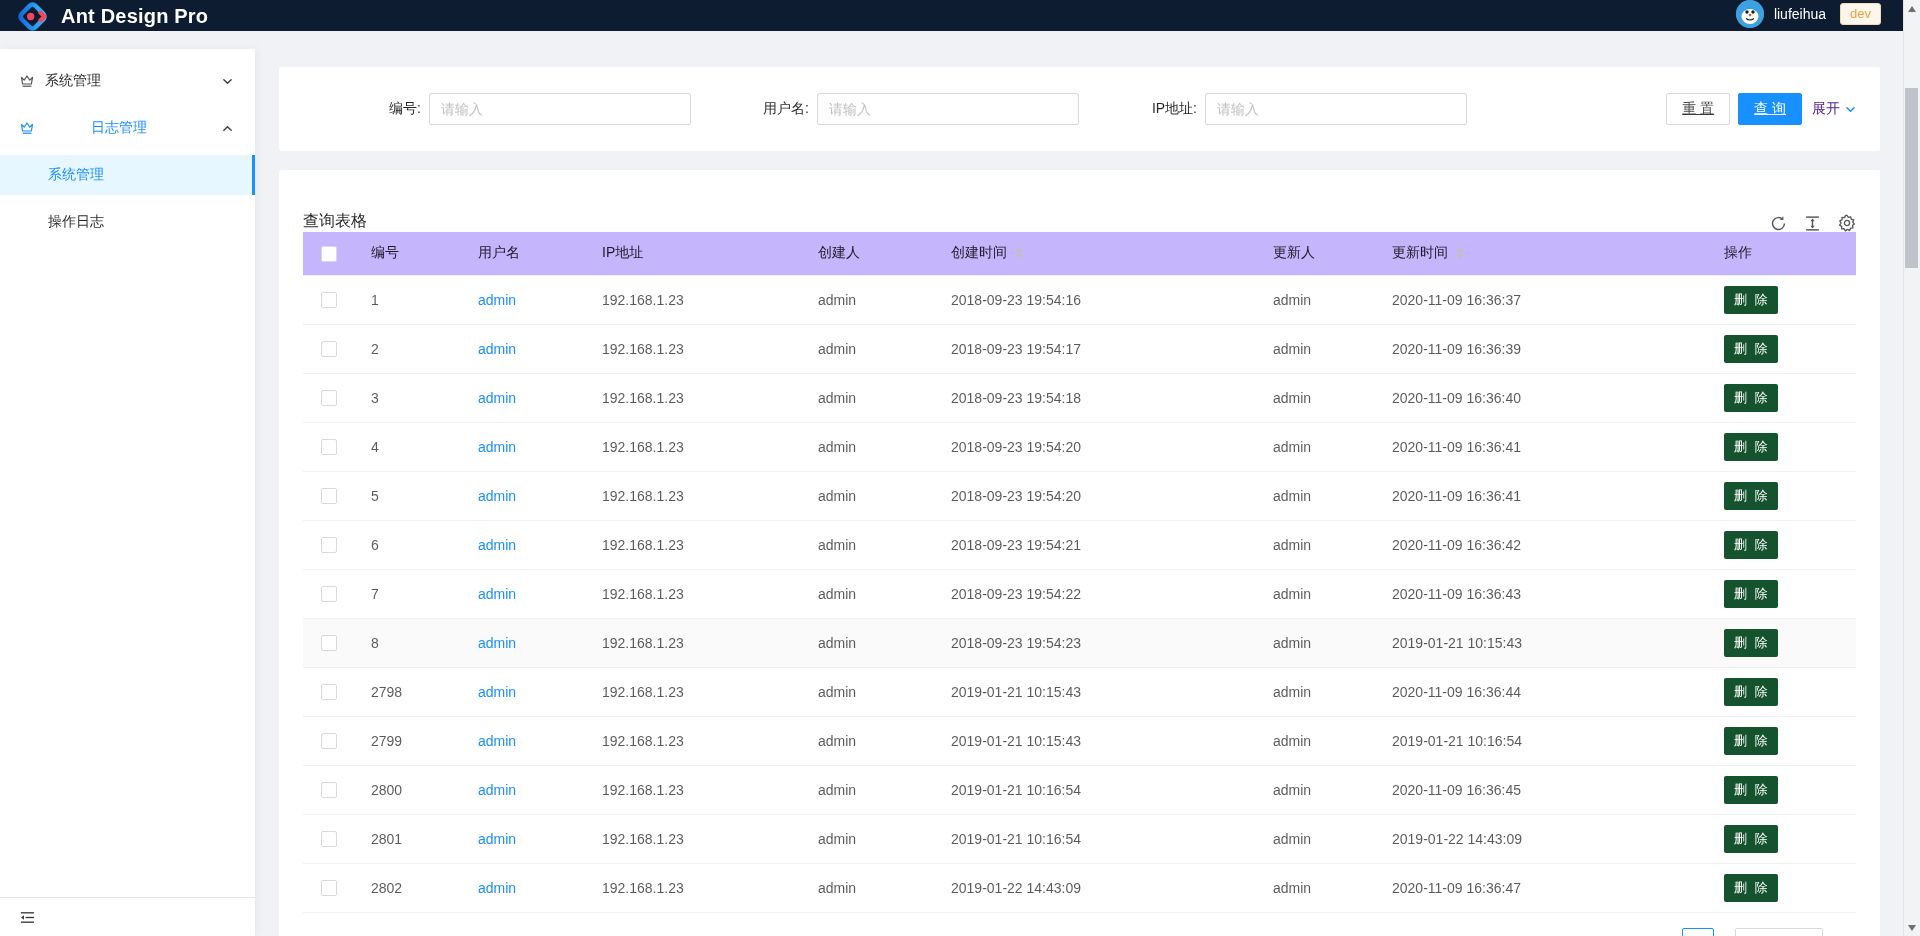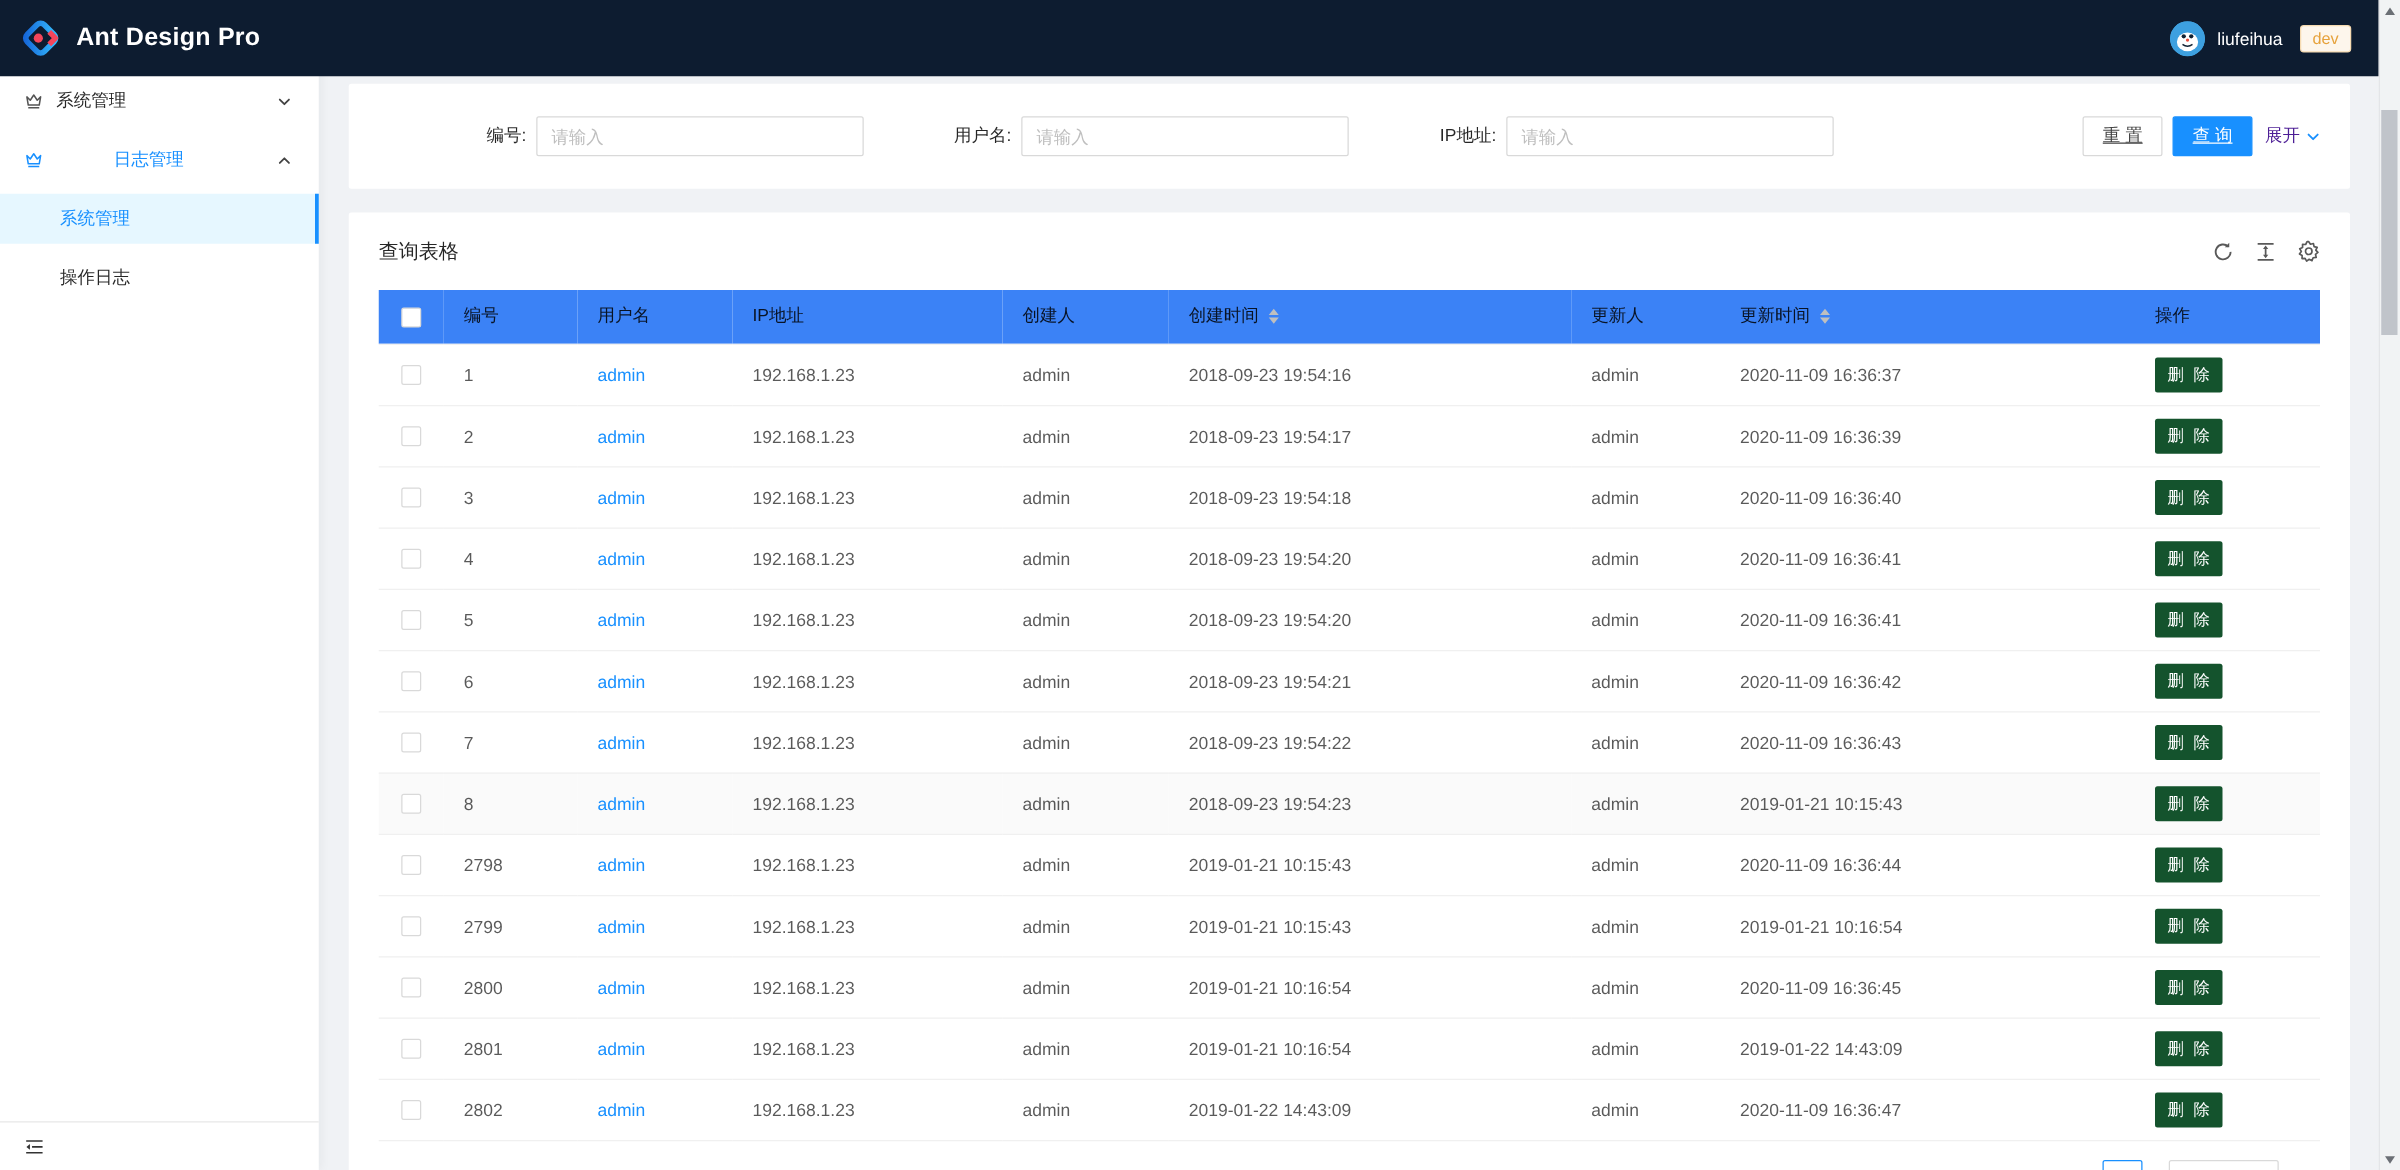--- a/index.html
+++ b/index.html
@@ -5,22 +5,22 @@
   * { box-sizing: border-box; margin: 0; padding: 0; }
   html,body { width:1920px; height:936px; overflow:hidden; }
   body {
     font-family: "Liberation Sans", "DejaVu Sans", sans-serif;
     background:#f0f2f5; position:relative; font-size:14px;
     color:rgba(0,0,0,.65);
   }
 
   
   .app-header {
-    position:absolute; left:0; top:0; width:1903px; height:61px;
-    background:#0d1c30; display:flex; align-items:center;
+    position:absolute; left:0; top:0; width:1903px; height:31px;
+    background:#0d1c30; display:flex; align-items:flex-start;
     padding:0 22px 0 16px; z-index:100;
   }
   .logo { display:flex; align-items:center; cursor:pointer; }
   .logo-title { color:#fff; font-size:20px; font-weight:700; margin-left:12px; letter-spacing:.2px; }
   .header-right { margin-left:auto; display:flex; align-items:center; }
   .avatar {
     width:28px; height:28px; border-radius:50%; overflow:hidden; background:#46a6e3;
     display:flex; align-items:center; justify-content:center;
   }
   .username { color:#fff; margin:0 14px 0 10px; }
@@ -78,37 +78,37 @@
     font-family:inherit;
     text-decoration:underline;
   }
   .btn-default { background:#fff; border:1px solid #d9d9d9; color:rgba(0,0,0,.75); }
   .btn-primary { background:#1890ff; border:1px solid #1890ff; color:#fff; margin-left:8px; }
   .expand-link { color:#4c1d95; display:flex; align-items:center; margin-left:10px; cursor:pointer; }
   .expand-link svg { margin-left:5px; }
 
   
   .table-card { margin:19px 23px 0 24px; height:790px; position:relative; }
-  .table-titlebar { height:62px; display:flex; align-items:center; padding:0 24px; }
+  .table-titlebar { height:62px; display:flex; align-items:flex-end; padding:0 24px; }
   .table-title { font-size:16px; font-weight:500; color:rgba(0,0,0,.85); }
   .table-tools { margin-left:auto; display:flex; align-items:center; gap:17px; }
   .tool-icon { display:flex; cursor:pointer; }
 
   table { border-collapse:collapse; table-layout:fixed; margin:0 24px; width:1553px; }
   col.c-check  { width:52px; }
   col.c-id     { width:107px; }
   col.c-user   { width:124px; }
   col.c-ip     { width:216px; }
   col.c-creator{ width:133px; }
   col.c-created{ width:322px; }
   col.c-updater{ width:119px; }
   col.c-updated{ width:332px; }
   col.c-op     { width:148px; }
   thead th {
-    background:#3b82f6; height:43px; text-align:left; padding:0 0 0 16px;
+    background:#c4b5fd; height:43px; text-align:left; padding:0 0 0 16px;
     color:rgba(0,0,0,.85); font-weight:500; font-size:14px;
     border-bottom:1px solid #f0f0f0; white-space:nowrap;
   }
   thead th.col-check, td.col-check { padding:0; text-align:center; }
   tbody td {
     height:49px; padding:0 0 0 16px; border-bottom:1px solid #f0f0f0;
     color:rgba(0,0,0,.65); font-size:14px; white-space:nowrap;
   }
   tbody tr.hl td { background:#fafafa; }
   .checkbox {

